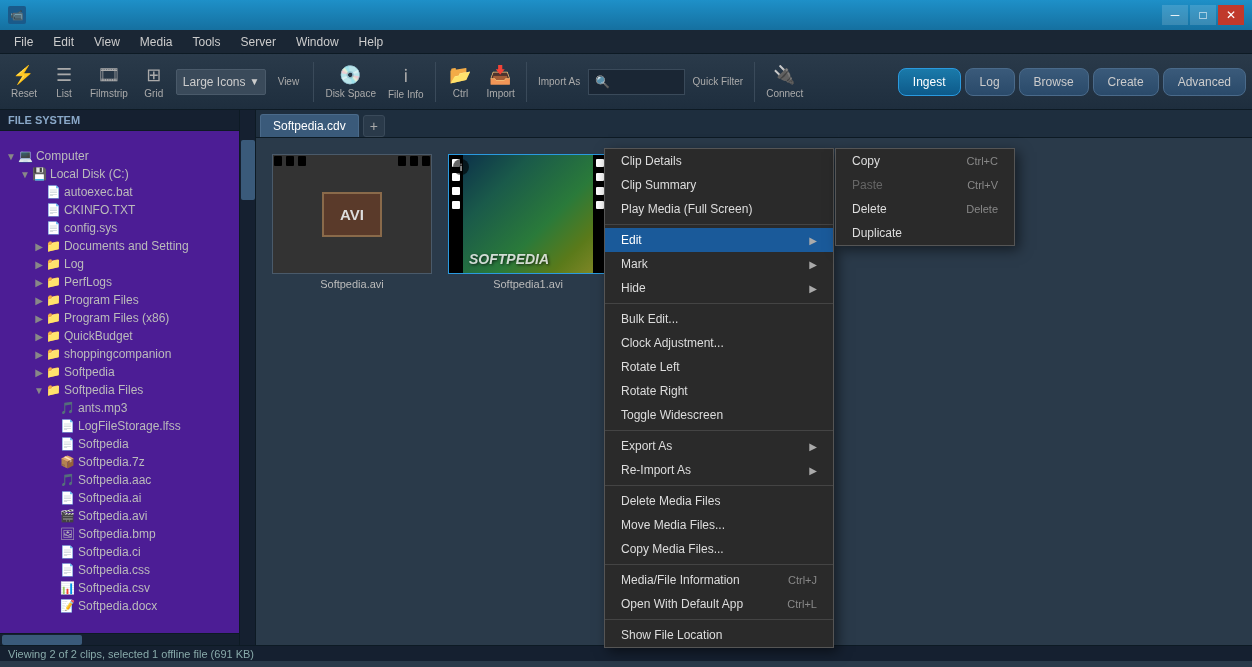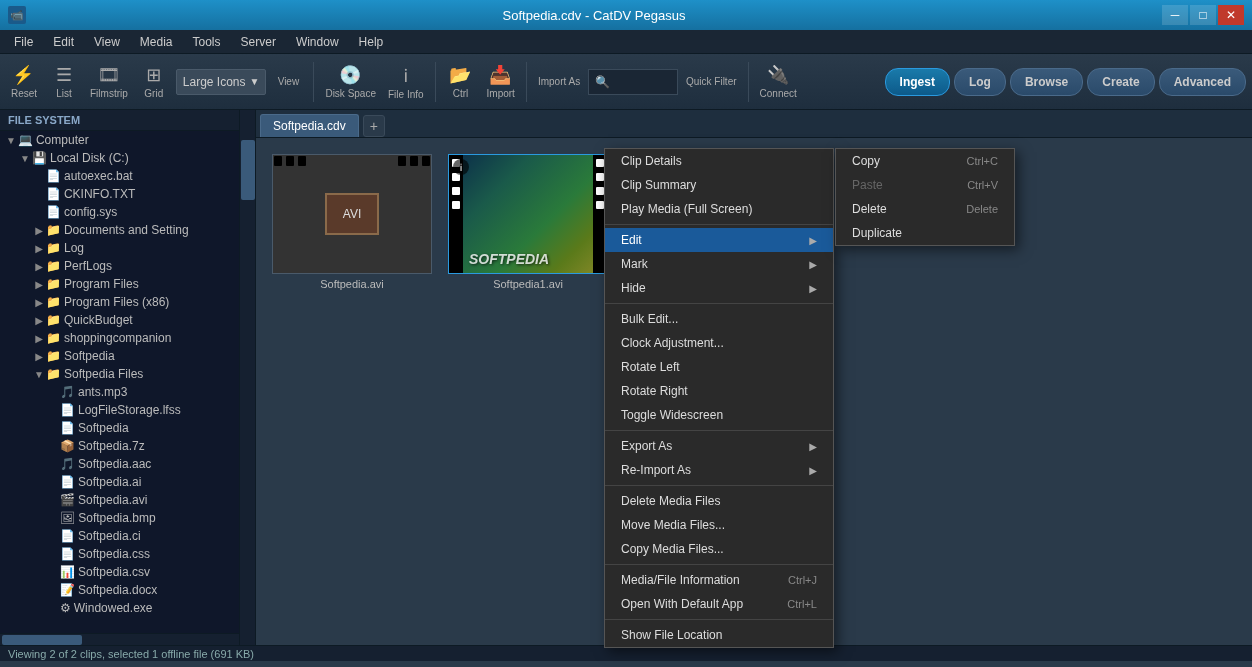--- a/index.html
+++ b/index.html
@@ -114,45 +114,45 @@
       width: 100%;
     }
 
     .toolbar-action-btn {
       padding: 4px 14px;
       border: 1px solid #4a6a8a;
       background: linear-gradient(to bottom, #3a5a7a, #2a4a6a);
       color: #ccc;
       cursor: pointer;
       font-size: 12px;
-      border-radius: 13px;
+      border-radius: 8px;
       height: 28px;
-      font-weight: bold;
     }
     .toolbar-action-btn.active {
       background: linear-gradient(to bottom, #1a7aaa, #0d5a8a);
       color: #fff;
       border-color: #2a9adf;
     }
 
     
     #main {
       display: flex;
       height: calc(667px - 30px - 24px - 56px - 22px);
     }
 
     
     #sidebar {
       width: 240px;
       min-width: 240px;
-      background: #0f172a;
+      background: #4c1d95;
       border-right: 1px solid #0d1a24;
       display: flex;
       flex-direction: column;
       overflow: hidden;
+      gap: 16px;
     }
     #sidebar-header {
       padding: 4px 8px;
       font-size: 11px;
       font-weight: bold;
       color: #8aa8c8;
       background: #152030;
       border-bottom: 1px solid #0d1a24;
       text-transform: uppercase;
     }
@@ -393,21 +393,20 @@
       border-radius: 2px;
     }
   </style>
 </head>
 <body>
 
 <div style="position:relative; width:1252px; height:667px; overflow:hidden;">
 
   <div id="title-bar">
     <div style="width:18px;height:18px;background:#1a5a8a;border-radius:2px;display:flex;align-items:center;justify-content:center;font-size:11px;">📹</div>
-    <div class="title-text">Softpedia.cdv - CatDV Pegasus</div>
     <div class="window-controls">
       <button class="win-btn">─</button>
       <button class="win-btn">□</button>
       <button class="win-btn close">✕</button>
     </div>
   </div>
 
   <div id="menu-bar">
     <div class="menu-item">File</div>
     <div class="menu-item">Edit</div>
@@ -693,21 +692,21 @@
                 <div class="filmstrip-hole"></div>
                 <div class="filmstrip-hole"></div>
             </div>
             <div class="filmstrip-mark right" style="right:0; top:0; display:flex; gap:2px;">
               <div class="filmstrip-hole"></div>
                 <div class="filmstrip-hole"></div>
                 <div class="filmstrip-hole"></div>
             </div>
             <div class="thumb-content">
               <div style="background:#5a3a2a; border:2px solid #8a6a4a; padding:12px 16px; text-align:center;">
-                <div style="font-size:12px; font-weight:normal; color:#ddd;">AVI</div>
+                <div style="font-size:15px; font-weight:bold; color:#ddd;">AVI</div>
               </div>
             </div>
           </div>
           <div class="clip-label">Softpedia.avi</div>
         </div>
 
         <div class="clip-item">
           <div class="clip-thumbnail selected video-thumb" style="background: linear-gradient(135deg, #0a2a4a 0%, #1a5a4a 30%, #2a7a3a 60%, #5a7a1a 80%, #8a8a2a 100%);">
             <div class="filmstrip-mark left" style="background:#000; display:flex; flex-direction:column; gap:2px; padding:2px; top:0; left:0; height:100%; width:14px; align-items:center; justify-content:flex-start;">
               <div style="width:8px;height:8px;background:#fff;border-radius:1px;margin:2px 0;"></div>

